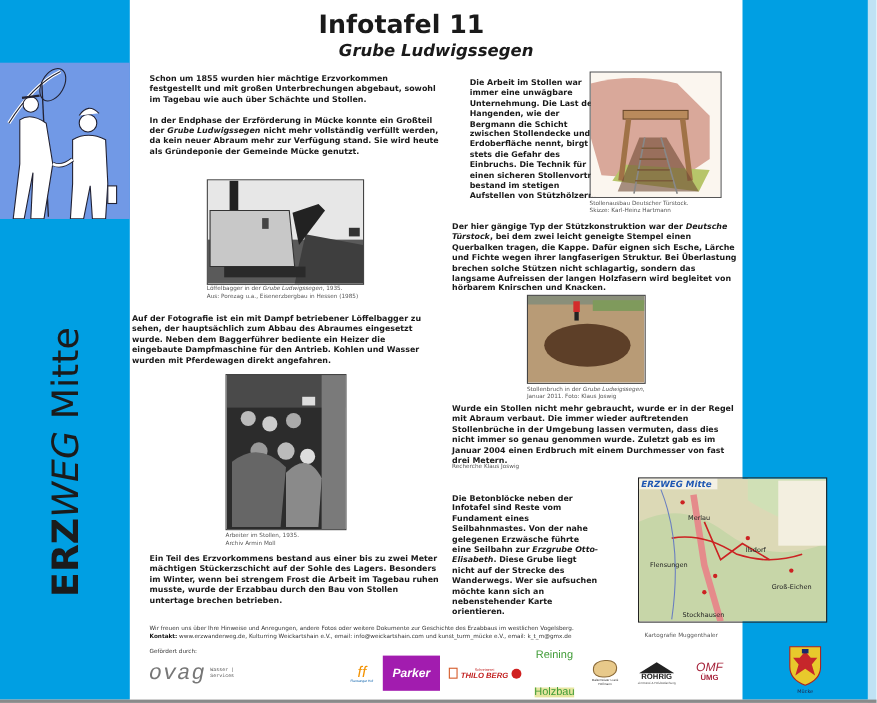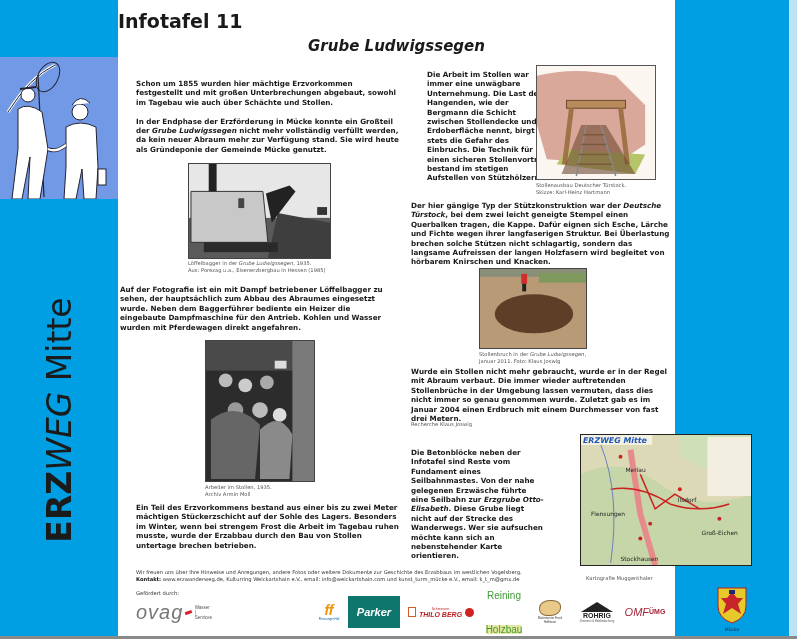--- a/index.html
+++ b/index.html
@@ -10,21 +10,21 @@
   .left-illus { position: absolute; left: 0; top: 57px; width: 118px; height: 142px; background: #6f97e8; overflow: hidden; }
   .left-illus svg { width: 118px; height: 142px; display: block; }
   .vert-title { position: absolute; left: 59px; top: 420px; transform: translate(-50%, -50%) rotate(-90deg); white-space: nowrap; font-family: "DejaVu Sans", sans-serif; font-size: 33px; color: #1b1b1b; }
   .vert-title b { font-weight: bold; }
   .vert-title i { font-style: italic; font-weight: normal; }
 
   .right-bar { position: absolute; left: 675px; top: 0; width: 114px; height: 636px; background: #009fe3; }
   .right-edge { position: absolute; left: 789px; top: 0; width: 8px; height: 639px; background: #bfe2f4; }
   .bottom-edge { position: absolute; left: 0; top: 636px; width: 797px; height: 3px; background: #8a8a8a; }
 
-  .title { position: absolute; left: 118px; width: 494px; top: 10px; font-size: 19px; font-weight: bold; }
+  .title { position: absolute; left: 118px; width: 494px; top: 10px; text-align: center; font-size: 23px; font-weight: bold; }
   .subtitle { position: absolute; left: 118px; width: 557px; top: 37px; text-align: center; font-size: 15px; font-weight: bold; font-style: italic; }
 
   .para { position: absolute; font-size: 7.2px; line-height: 9.4px; font-weight: bold; color: #1a1a1a; }
   .para i { font-style: italic; }
   .caption { position: absolute; font-size: 5.2px; line-height: 6.6px; color: #555; }
   .caption i { font-style: italic; }
 
   .photo { position: absolute; border: 1px solid #444; overflow: hidden; }
   .photo svg { width: 100%; height: 100%; display: block; }
 
@@ -60,21 +60,21 @@
 </div>
 <div class="vert-title"><b>ERZ</b><i>WEG</i><span> Mitte</span></div>
 
 <div class="right-bar"></div>
 <div class="right-edge"></div>
 <div class="bottom-edge"></div>
 
 <h1 class="title">Infotafel 11</h1>
 <h2 class="subtitle">Grube Ludwigssegen</h2>
 
-<div class="para" style="left:136px; top:67px; width:264px;margin-top:12px;">
+<div class="para" style="left:136px; top:67px; width:264px;">
   <span>Schon um 1855 wurden hier mächtige Erzvorkommen festgestellt und mit großen Unterbrechungen abgebaut, sowohl im Tagebau wie auch über Schächte und Stollen.</span><br>
   <br>
   <span>In der Endphase der Erzförderung in Mücke konnte ein Großteil der </span><i>Grube Ludwigssegen</i><span> nicht mehr vollständig verfüllt werden, da kein neuer Abraum mehr zur Verfügung stand. Sie wird heute als Gründeponie der Gemeinde Mücke genutzt.</span>
 </div>
 
 <div class="photo" style="left:188px; top:163px; width:143px; height:96px;">
   <svg viewBox="0 0 143 96" preserveAspectRatio="none">
     <rect width="143" height="96" fill="#e7e7e7"></rect>
     <rect x="0" y="55" width="143" height="41" fill="#5a5a5a"></rect>
     <path d="M90 50 L143 60 L143 96 L80 96 Z" fill="#3e3e3e"></path>
@@ -190,30 +190,30 @@
 </div>
 <div class="caption" style="left:586px; top:575px; width:110px;">Kartografie Muggenthaler</div>
 
 <div class="footer-text" style="top:569px; width:540px;">
   <span>Wir freuen uns über Ihre Hinweise und Anregungen, andere Fotos oder weitere Dokumente zur Geschichte des Erzabbaus im westlichen Vogelsberg.</span><br>
   <b>Kontakt:</b><span> www.erzwanderweg.de, Kulturring Weickartshain e.V., email: info@weickartshain.com und kunst_turm_mücke e.V., email: k_t_m@gmx.de</span>
 </div>
 <div class="footer-text" style="top:590px;">Gefördert durch:</div>
 
 <div class="logos">
-  <div class="logo" style="left:0; width:76px;">
+  <div class="logo" style="left:0; width:76px;font-family:Liberation Mono, monospace;">
     <span style="font-size:20px; font-style:italic; color:#777; letter-spacing:1px;">ovag</span>
     <span style="display:inline-block; width:10px; height:3px; background:#d52030; transform:rotate(-20deg); margin:0 2px;"></span>
     <span style="font-size:4.5px; color:#555; width:22px; line-height:5px;">Wasser | Services</span>
   </div>
   <div class="logo" style="left:180px; width:26px; flex-direction:column;">
-    <span style="font-size:14px; color:#f39200; font-style:italic; font-weight:bold; line-height:14px;">ff</span>
+    <span style="font-size:14px; color:#f39200; font-style:italic; font-weight:normal; line-height:14px;">ff</span>
     <span style="font-size:3px; color:#005ca9;">Flensunger Hof</span>
   </div>
-  <div class="logo" style="left:212px; width:52px; background:#0f766e;">
+  <div class="logo" style="left:212px; width:52px; background:#a21caf;">
     <span style="font-size:11px; font-weight:bold; color:#fff; font-style:italic;">Parker</span>
   </div>
   <div class="logo" style="left:270px; width:70px;">
     <span style="display:inline-block; width:8px; height:10px; border:1.5px solid #d55b2a; margin-right:3px;"></span>
     <span style="display:flex; flex-direction:column; align-items:center;">
         <span style="font-size:3.5px; color:#c21f1f;">Schreinerei</span>
         <span style="font-size:7px; font-weight:bold; font-style:italic; color:#c21f1f;">THILO BERG</span>
       </span>
     <span style="display:inline-block; width:9px; height:9px; border-radius:50%; background:#d02020; margin-left:3px;"></span>
   </div>
@@ -223,21 +223,21 @@
   </div>
   <div class="logo" style="left:398px; width:32px; flex-direction:column;">
     <span style="display:inline-block; width:22px; height:16px; border-radius:50% 40% 50% 40%; background:#e8c98a; border:1px solid #8a6a3a;"></span>
     <span style="font-size:2.8px; color:#333; text-align:center;">Malermeister Frank Hoffmann</span>
   </div>
   <div class="logo" style="left:436px; width:50px; flex-direction:column;">
     <span style="display:inline-block; width:0; height:0; border-left:16px solid transparent; border-right:16px solid transparent; border-bottom:10px solid #222;"></span>
     <span style="font-size:7px; font-weight:bold; color:#222;">RÖHRIG</span>
     <span style="font-size:2.8px; color:#555;">Zimmerei &amp; Holzbedachung</span>
   </div>
-  <div class="logo" style="left:492px; width:34px; flex-direction:row; line-height:10px;">
+  <div class="logo" style="left:492px; width:34px; flex-direction:column; line-height:10px;">
     <span style="font-size:11px; font-style:italic; color:#a6233b;">OMF</span>
     <span style="font-size:7px; font-weight:bold; color:#a6233b;">ÜMG</span>
   </div>
 </div>
 
 <svg class="crest" viewBox="0 0 30 38">
   <path d="M1 2 L29 2 L29 20 Q 29 32 15 37 Q 1 32 1 20 Z" fill="#e8c92c" stroke="#a22" stroke-width="1"></path>
   <path d="M15 6 L20 12 L26 12 L21 18 L24 28 L15 22 L6 28 L9 18 L4 12 L10 12 Z" fill="#c6262b"></path>
   <rect x="12" y="4" width="6" height="4" fill="#1a2a6a"></rect>
 </svg>

